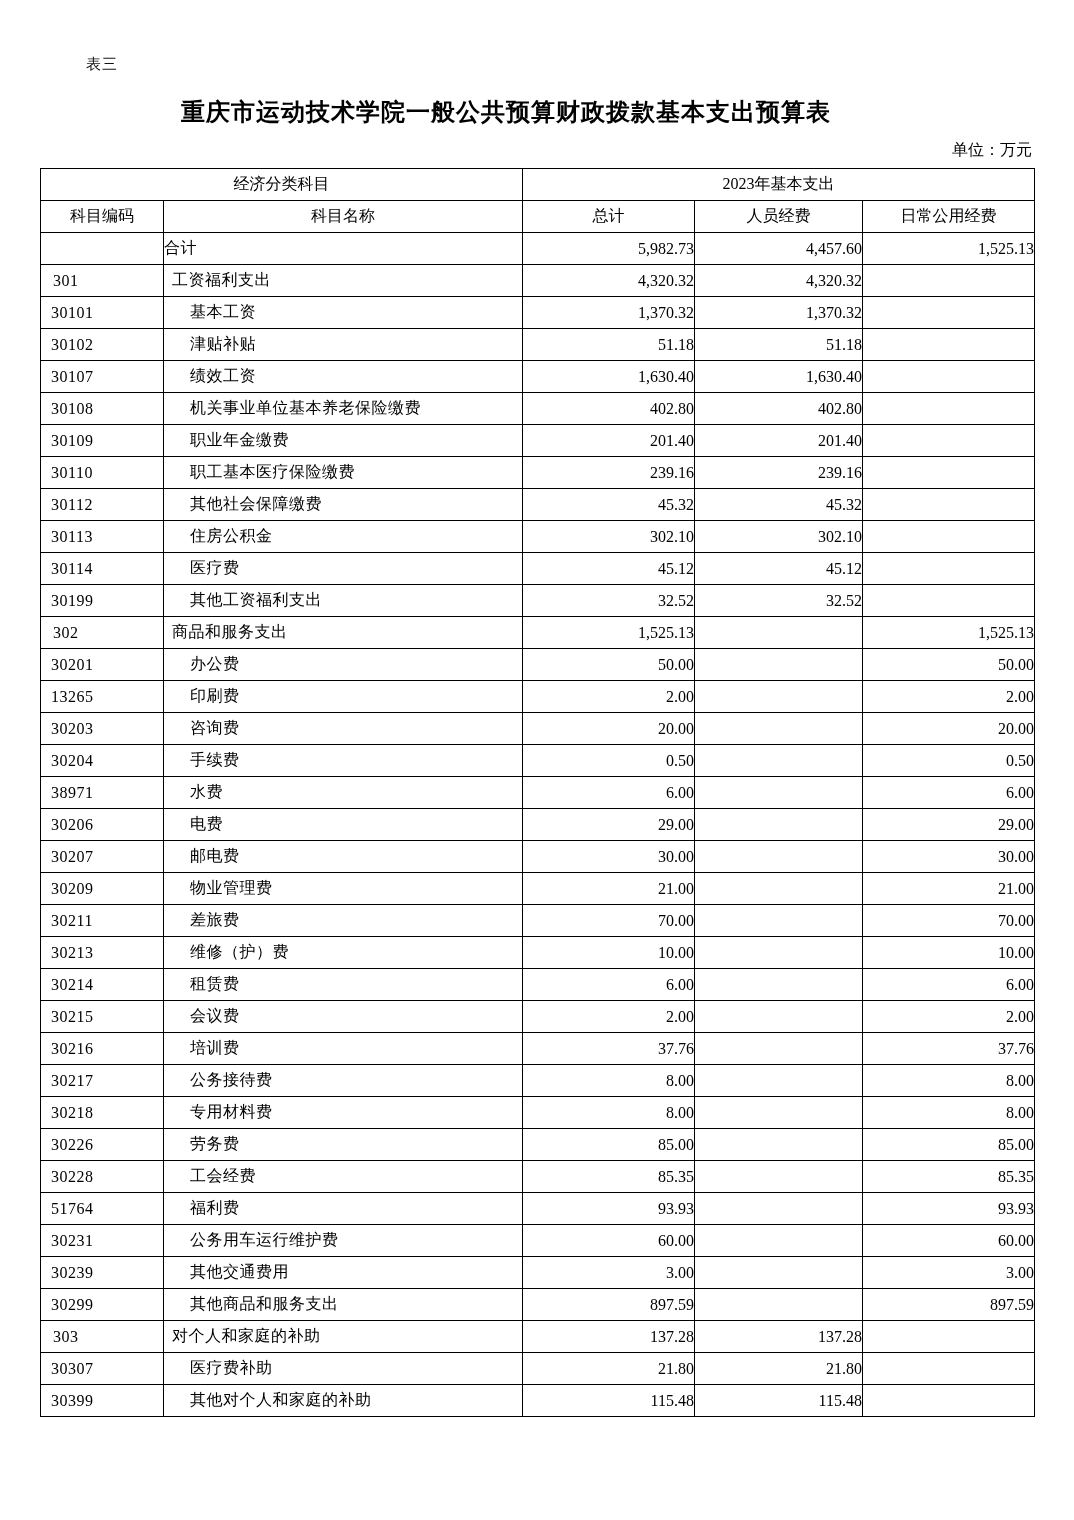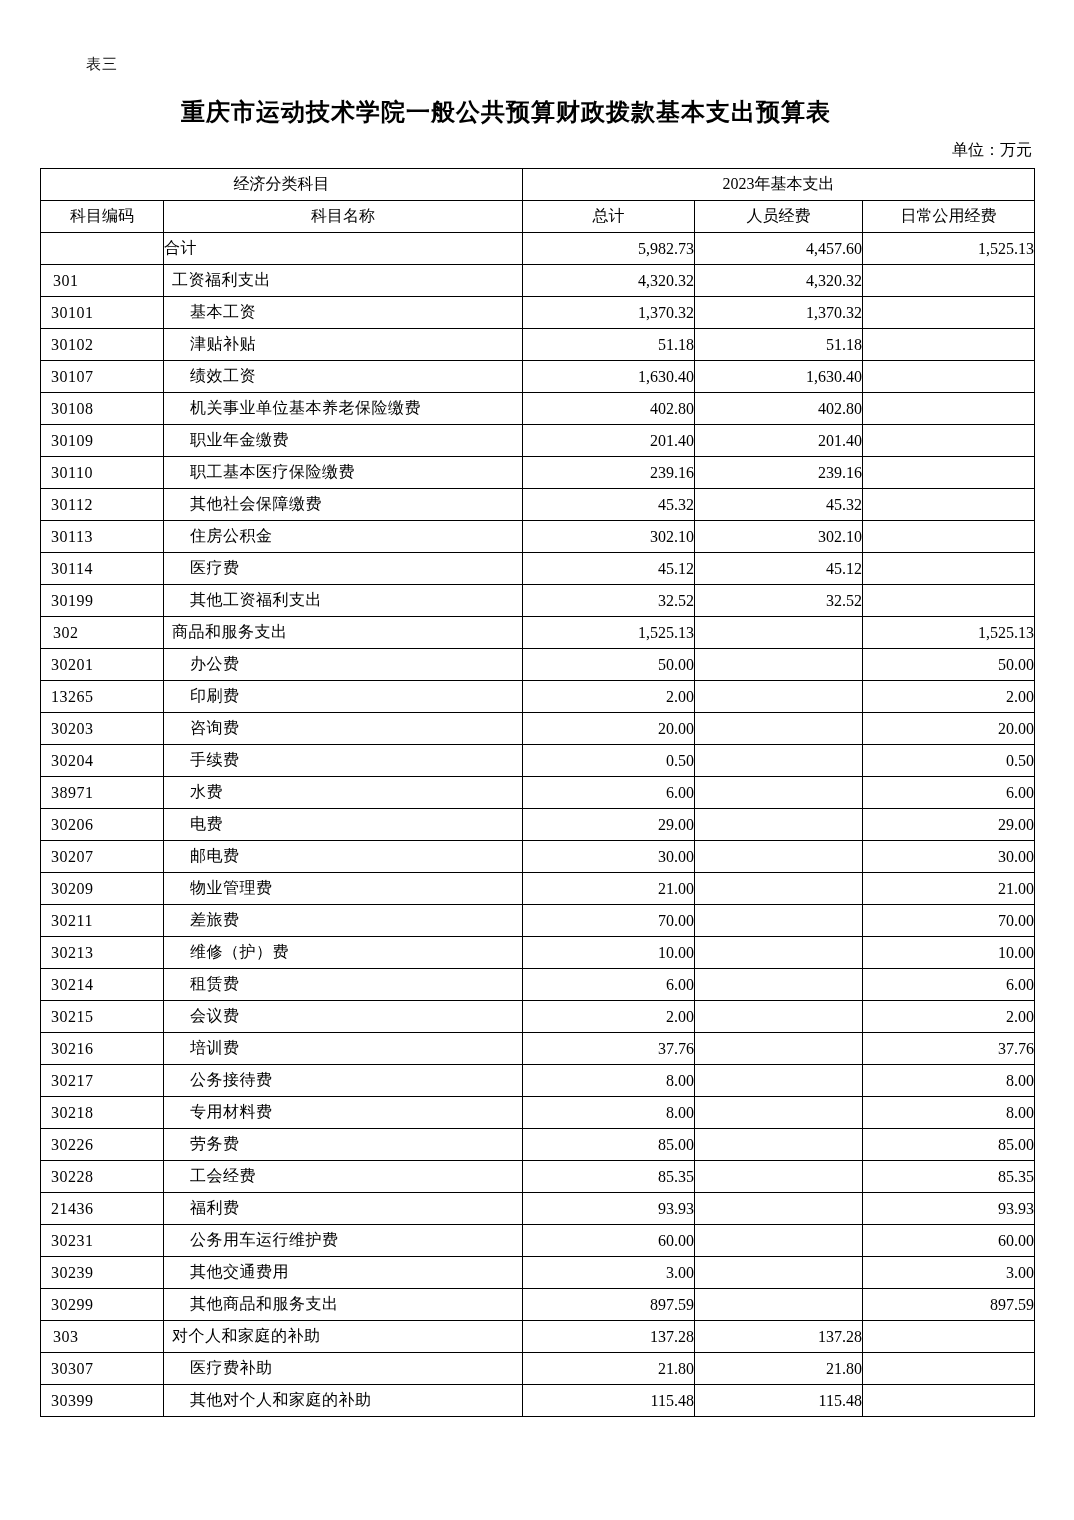--- a/index.html
+++ b/index.html
@@ -339,21 +339,21 @@
           <td class="num">85.00</td>
         </tr>
         <tr>
           <td class="cell-code lvl2">30228</td>
           <td class="cell-name lvl2">工会经费</td>
           <td class="num">85.35</td>
           <td class="num"></td>
           <td class="num">85.35</td>
         </tr>
         <tr>
-          <td class="cell-code lvl2">21436</td>
+          <td class="cell-code lvl2">51764</td>
           <td class="cell-name lvl2">福利费</td>
           <td class="num">93.93</td>
           <td class="num"></td>
           <td class="num">93.93</td>
         </tr>
         <tr>
           <td class="cell-code lvl2">30231</td>
           <td class="cell-name lvl2">公务用车运行维护费</td>
           <td class="num">60.00</td>
           <td class="num"></td>

